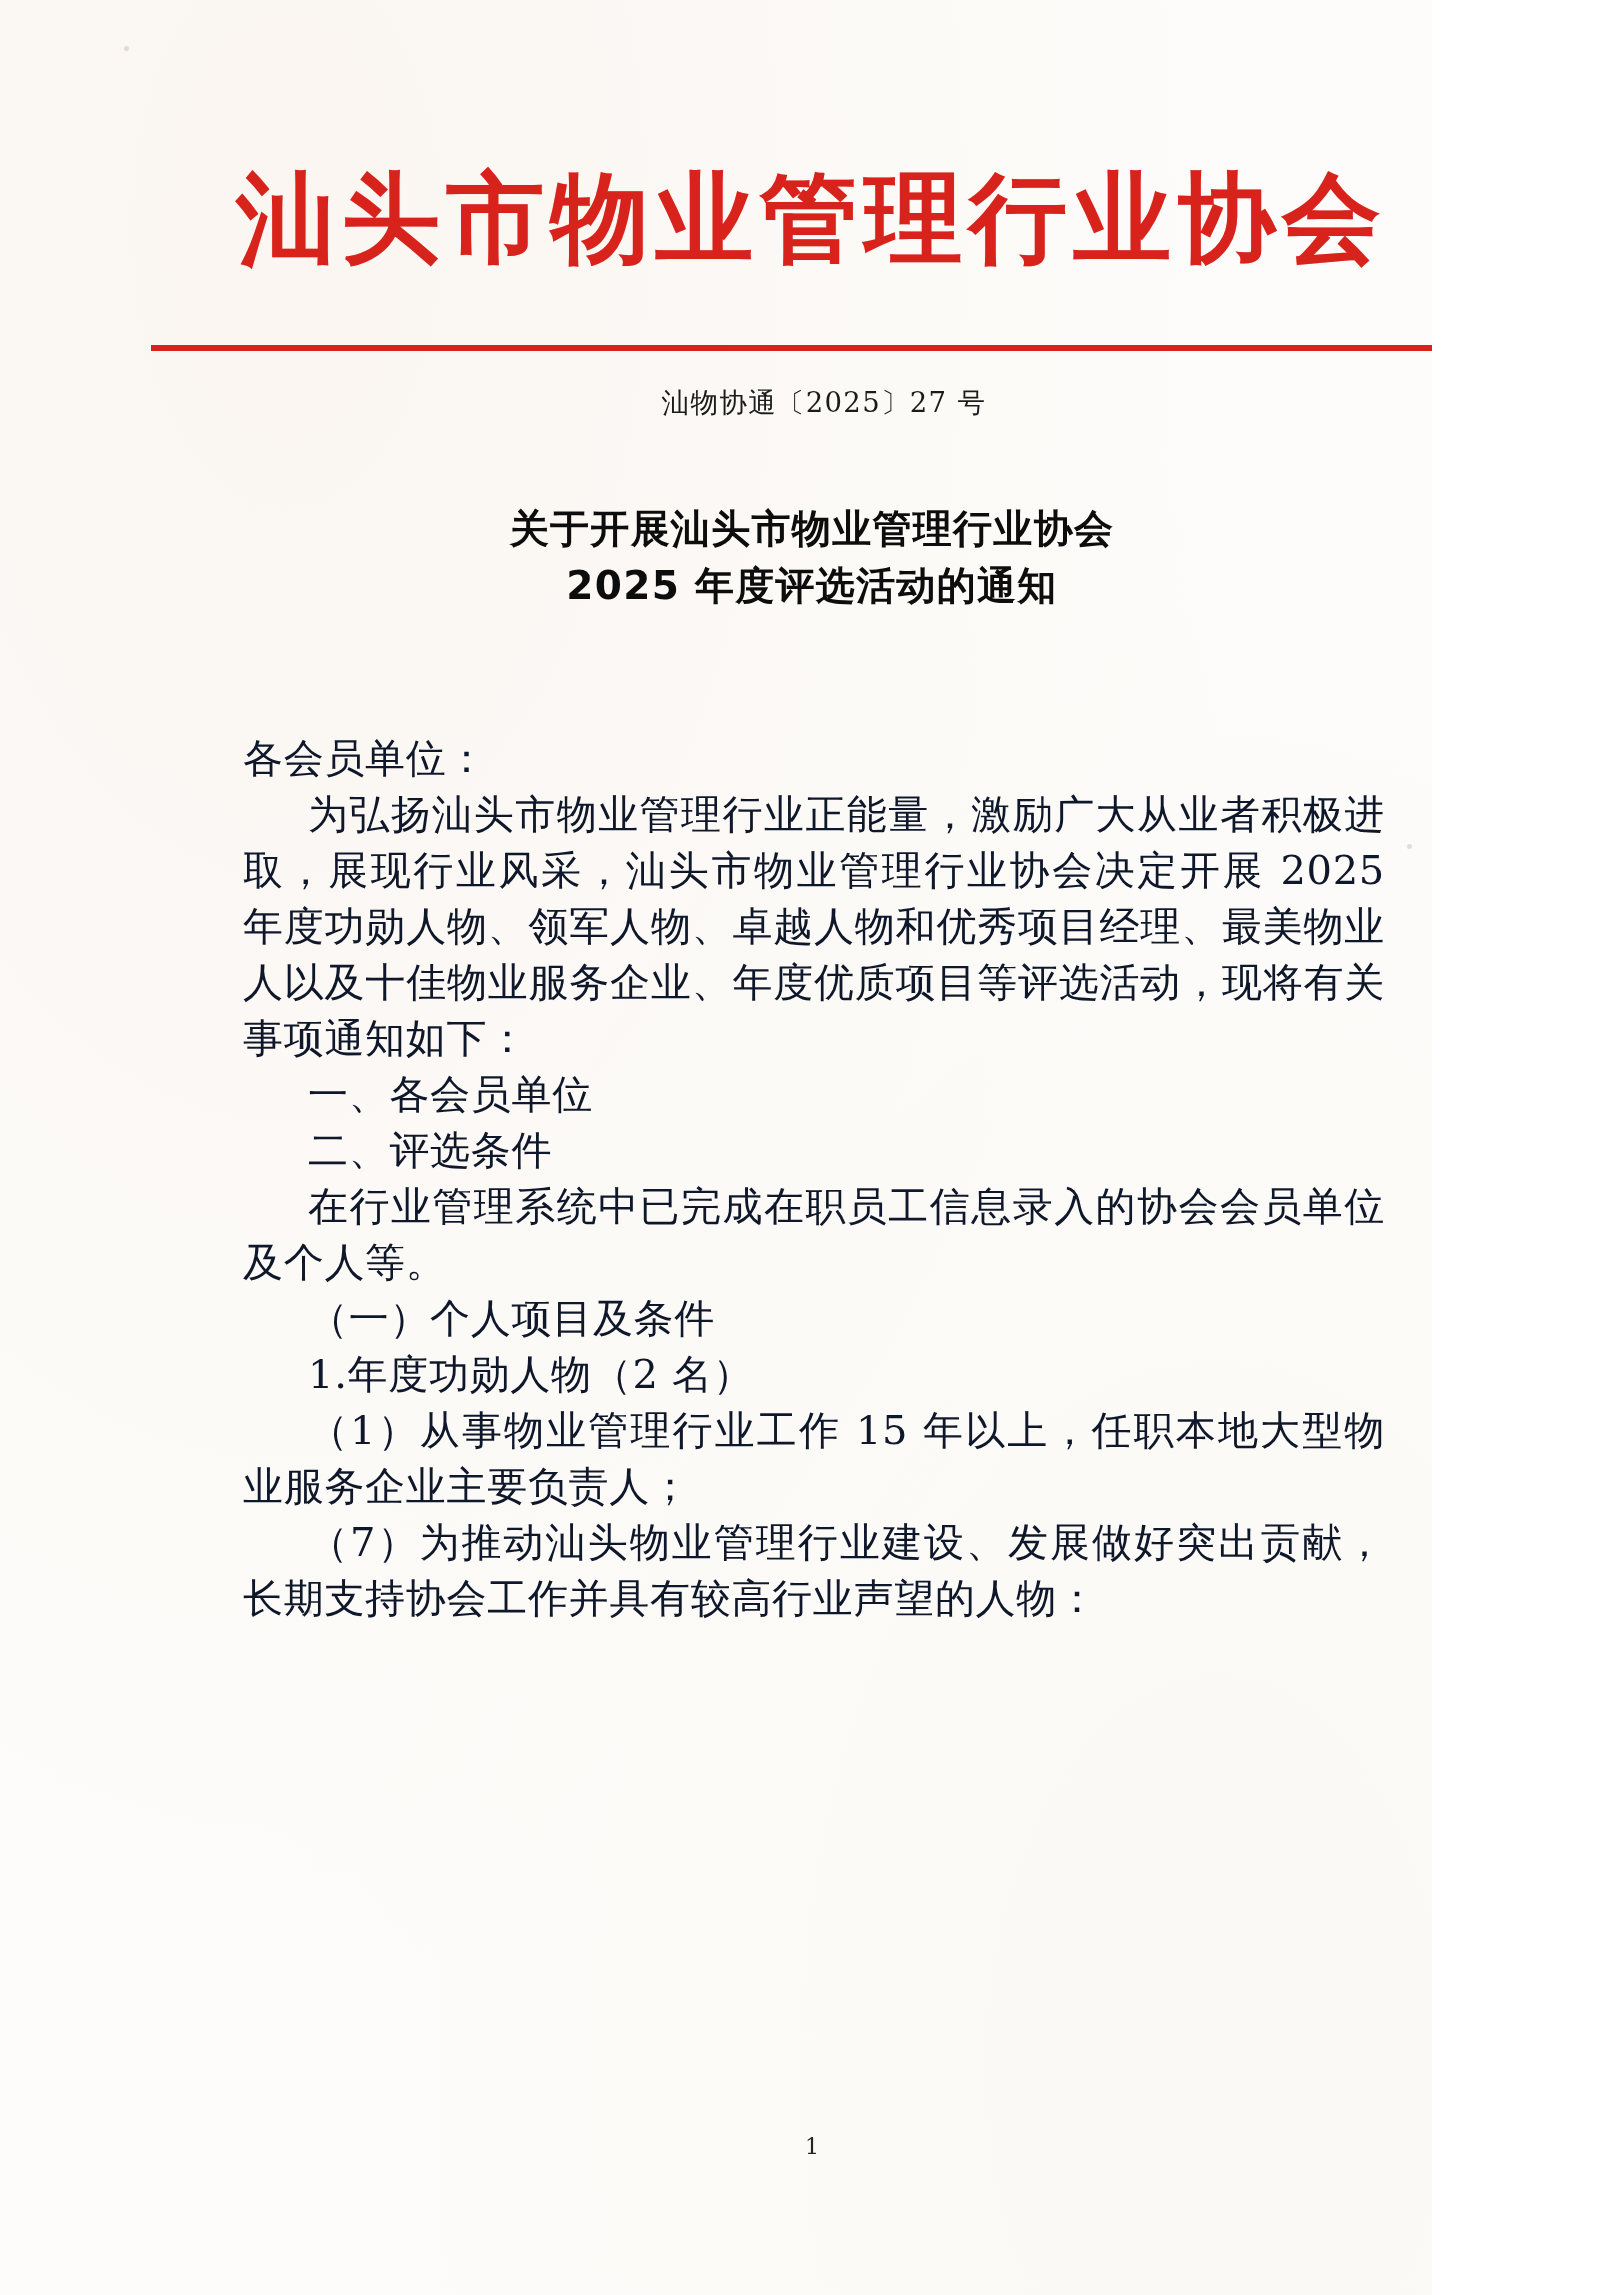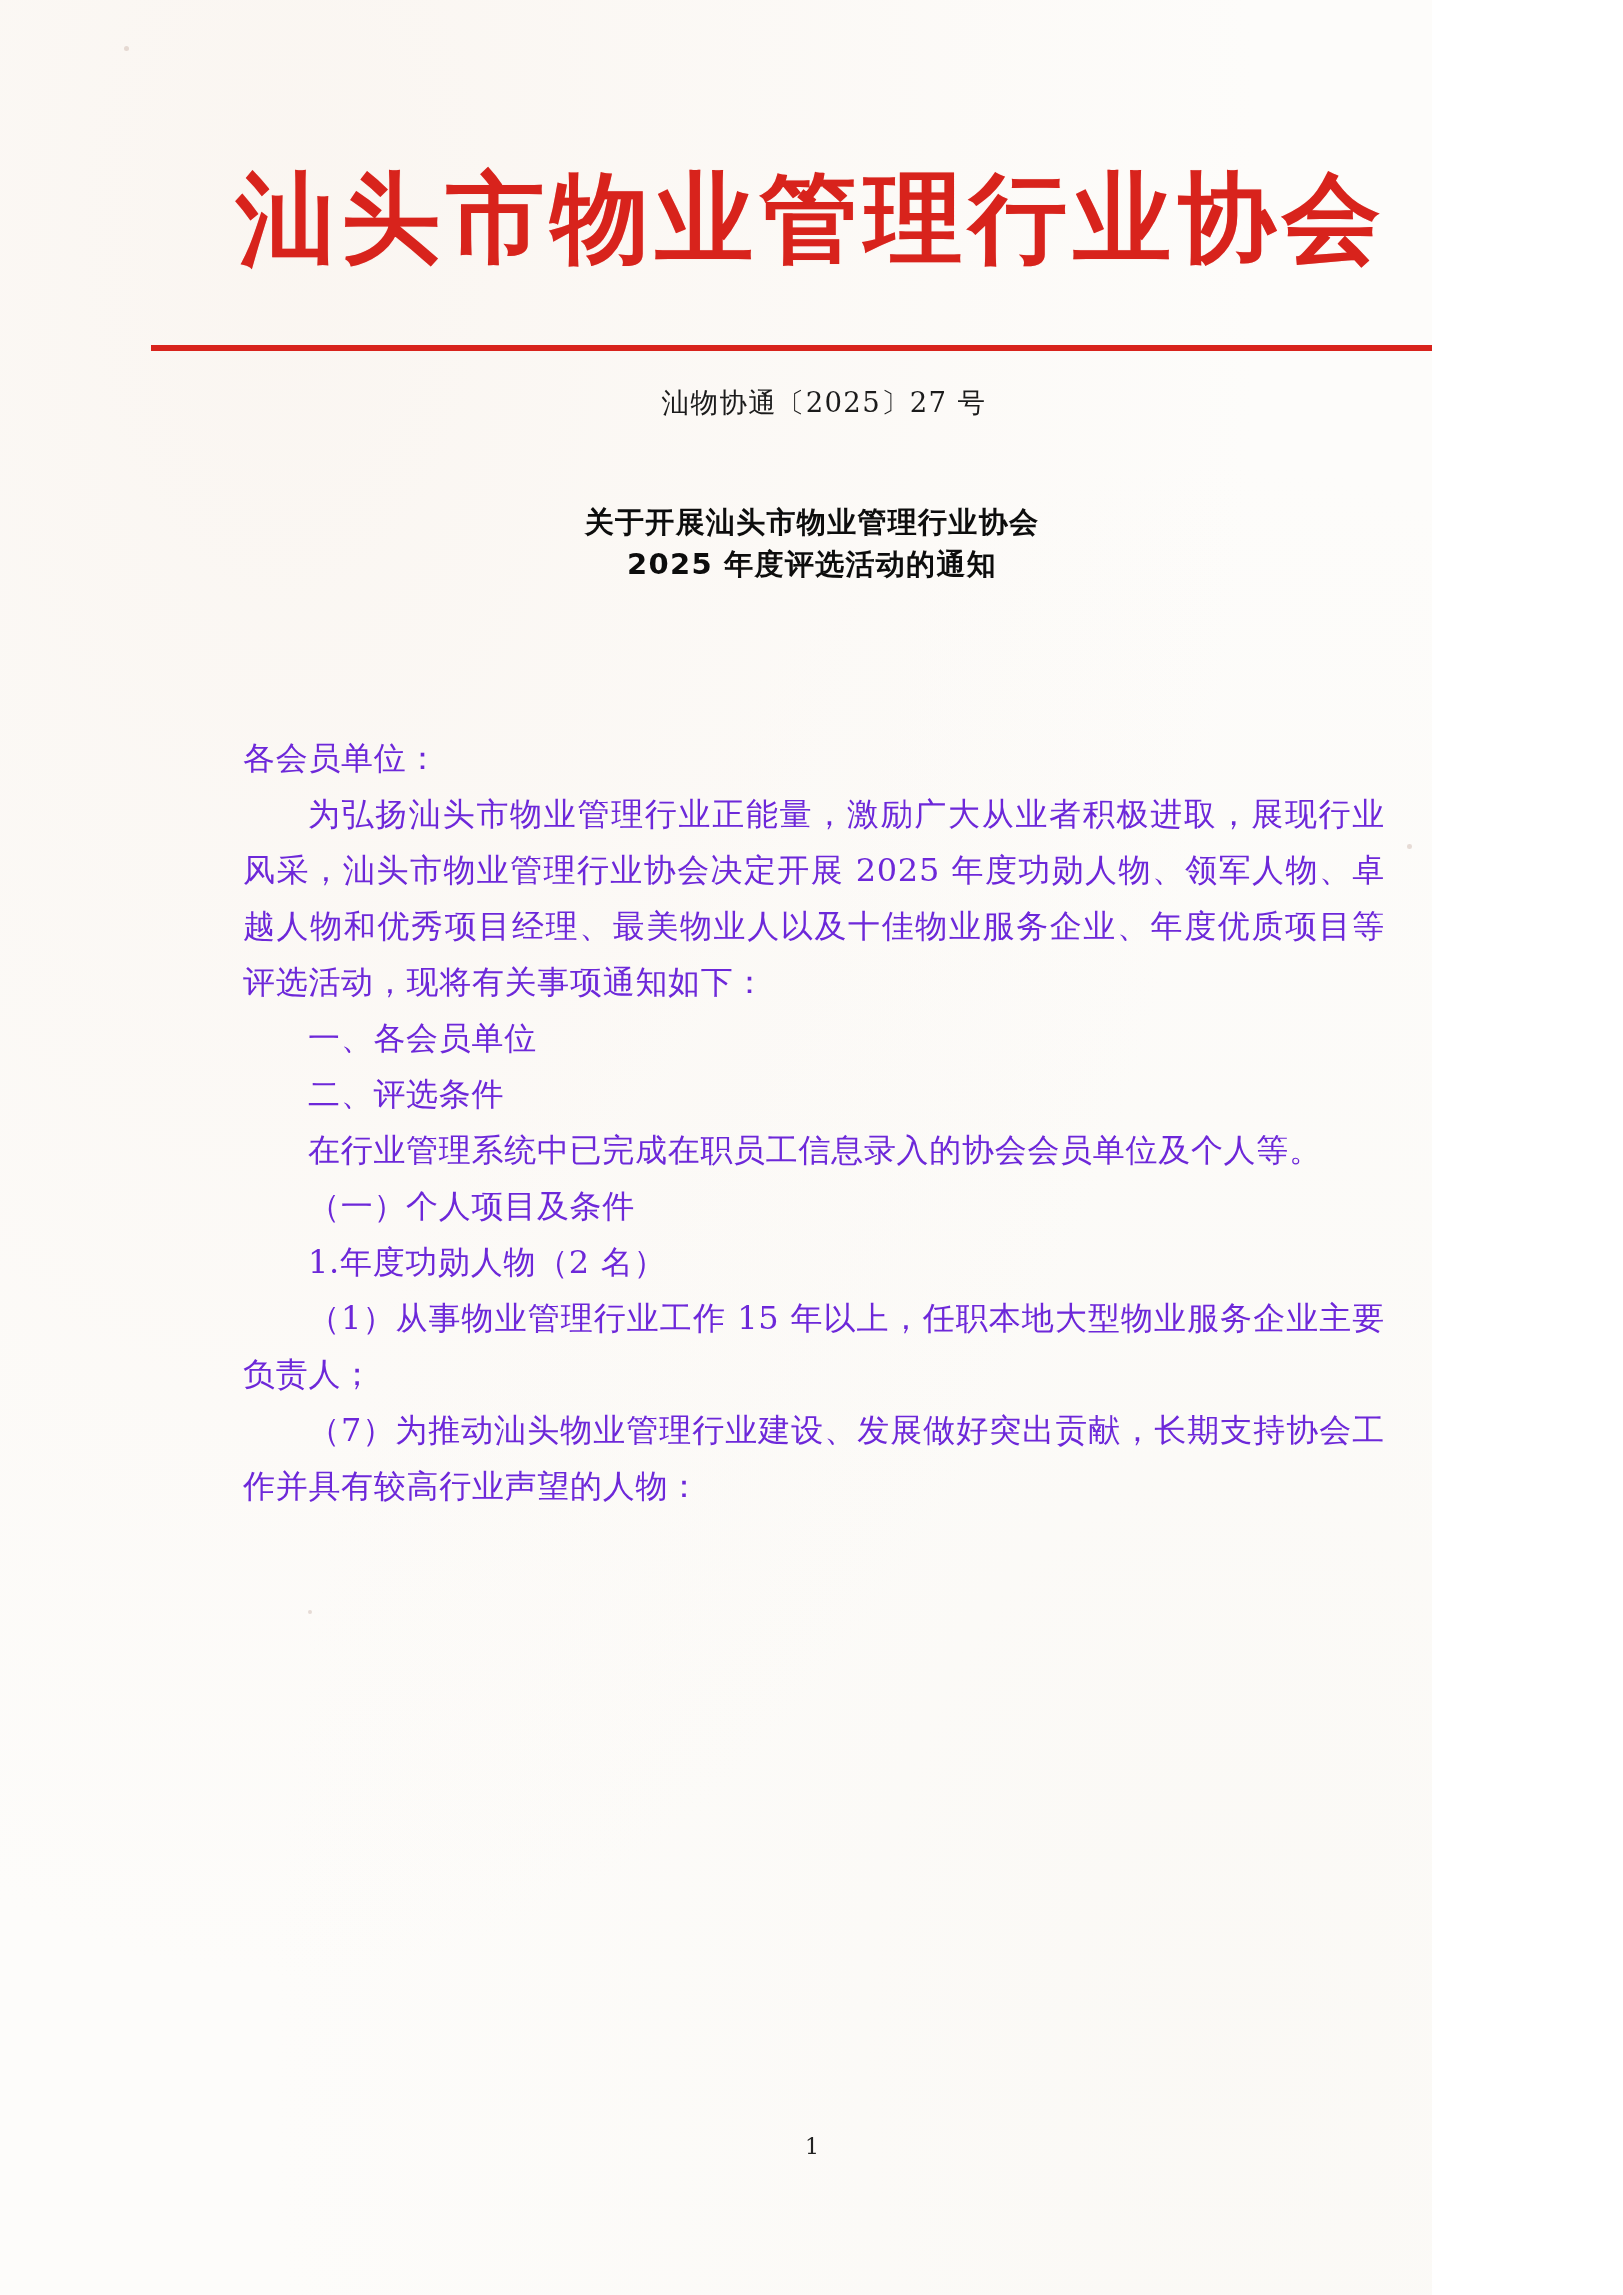--- a/index.html
+++ b/index.html
@@ -72,39 +72,39 @@
     padding-left: 12px;
   }
   .doc-title {
     position: absolute;
     left: 0;
     top: 501px;
     width: 1624px;
     text-align: center;
     font-family: "DejaVu Sans", "Liberation Sans", sans-serif;
     font-weight: bold;
-    font-size: 29px;
+    font-size: 39px;
     line-height: 1.45;
     letter-spacing: 1.3px;
     color: #0d0d0d;
   }
   .doc-title div {
     white-space: nowrap;
   }
   .body-block {
     position: absolute;
     left: 243px;
     top: 730px;
     width: 1142px;
   }
   .para {
     font-family: "DejaVu Serif", "Liberation Serif", serif;
-    font-size: 32px;
+    font-size: 40px;
     line-height: 56px;
-    color: #6d28d9;
+    color: #0f172a;
     letter-spacing: 0.7px;
     text-align: justify;
     text-justify: inter-ideograph;
     margin: 0 0 0 0;
   }
   .para.indent {
     text-indent: 65px;
   }
   .page-number {
     position: absolute;

